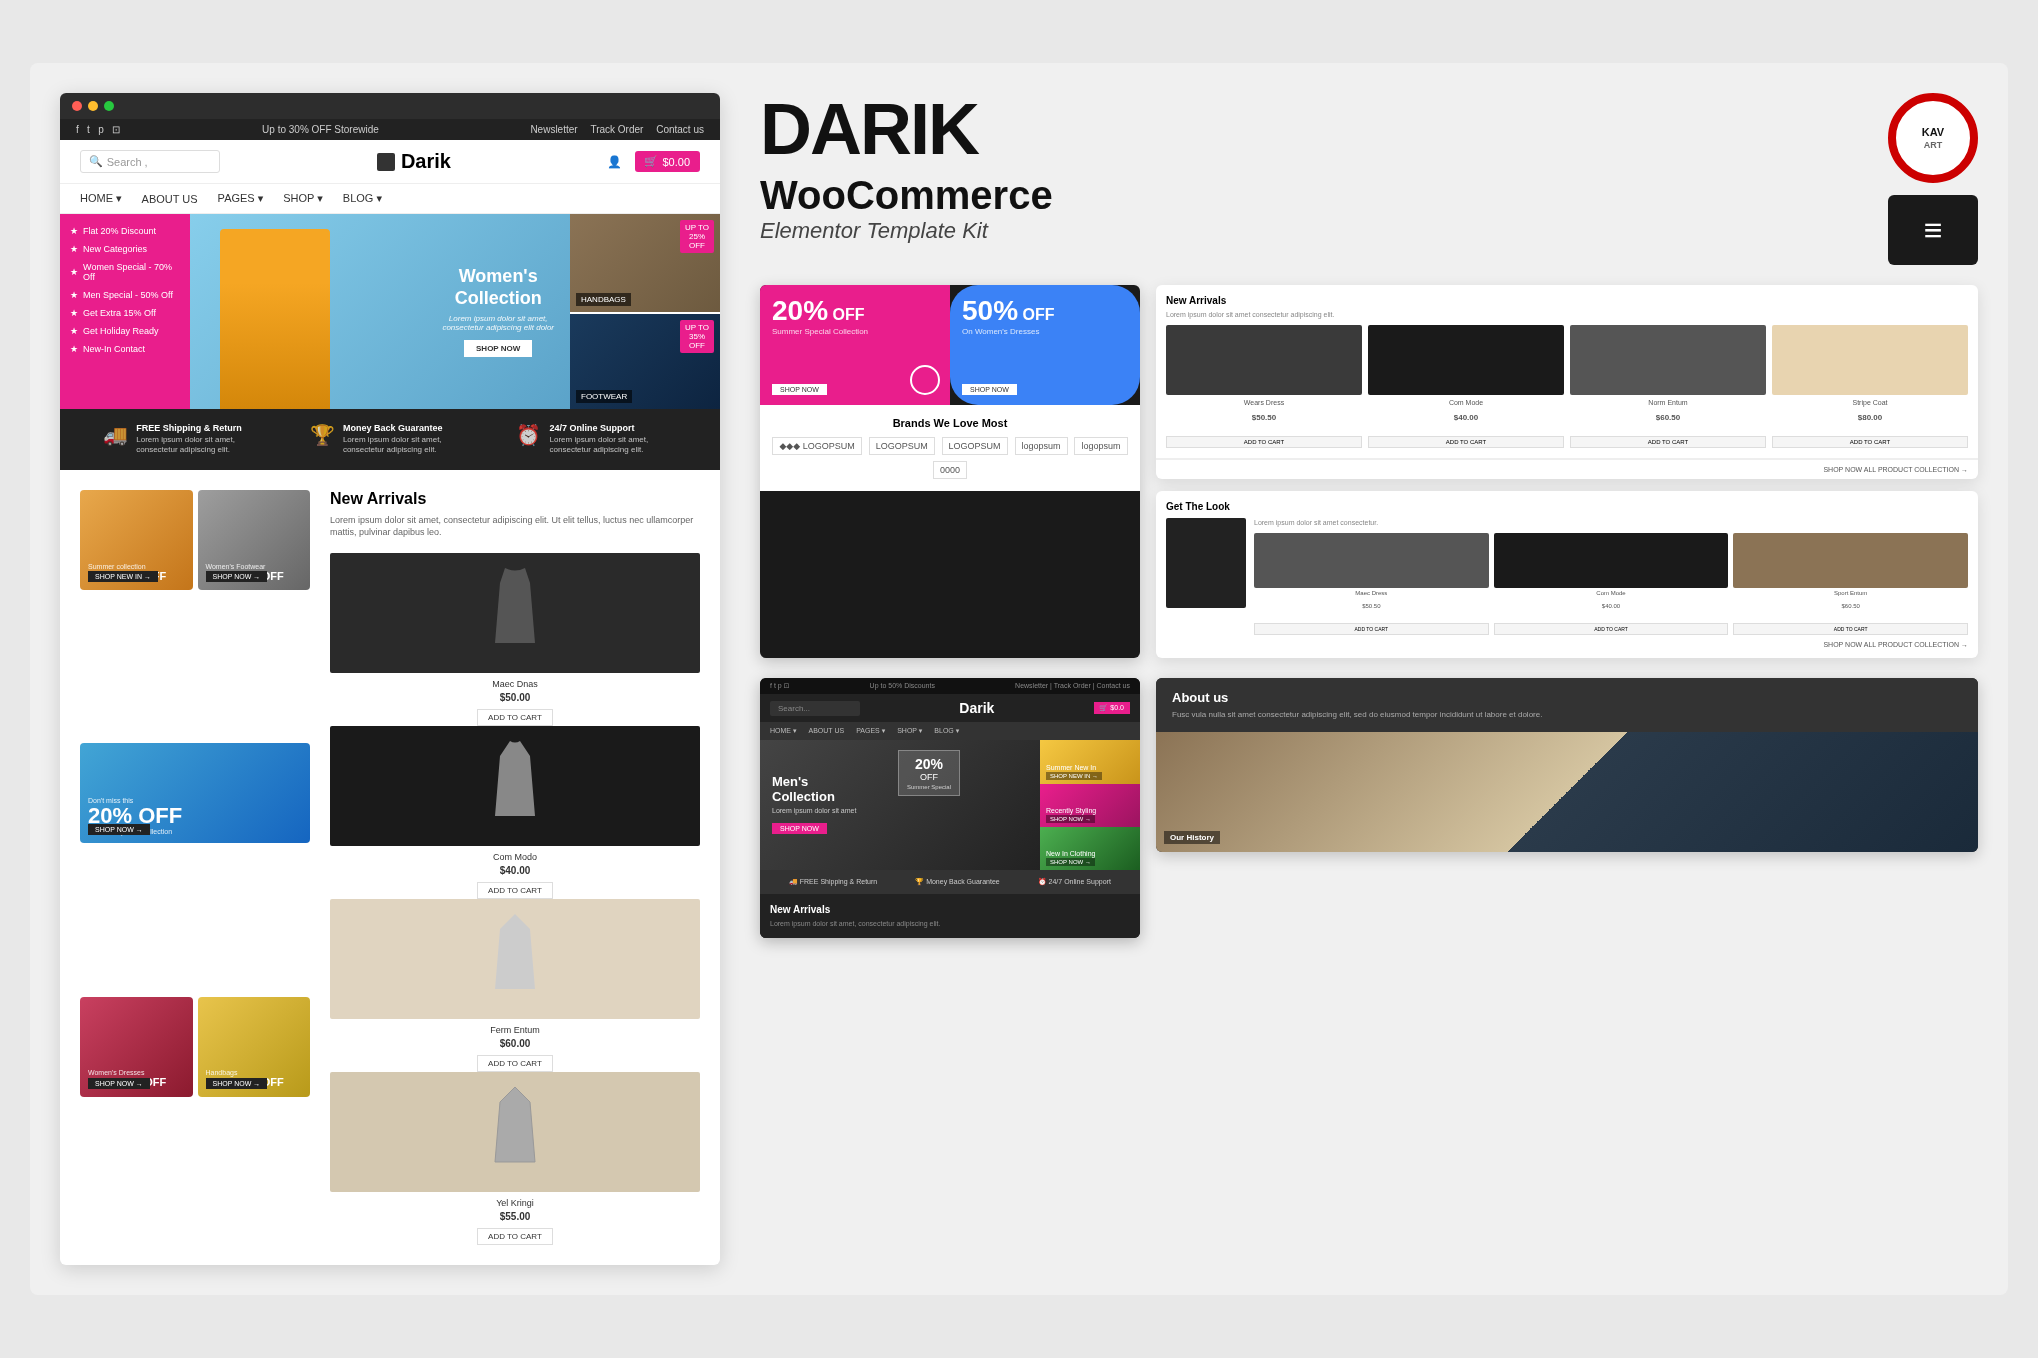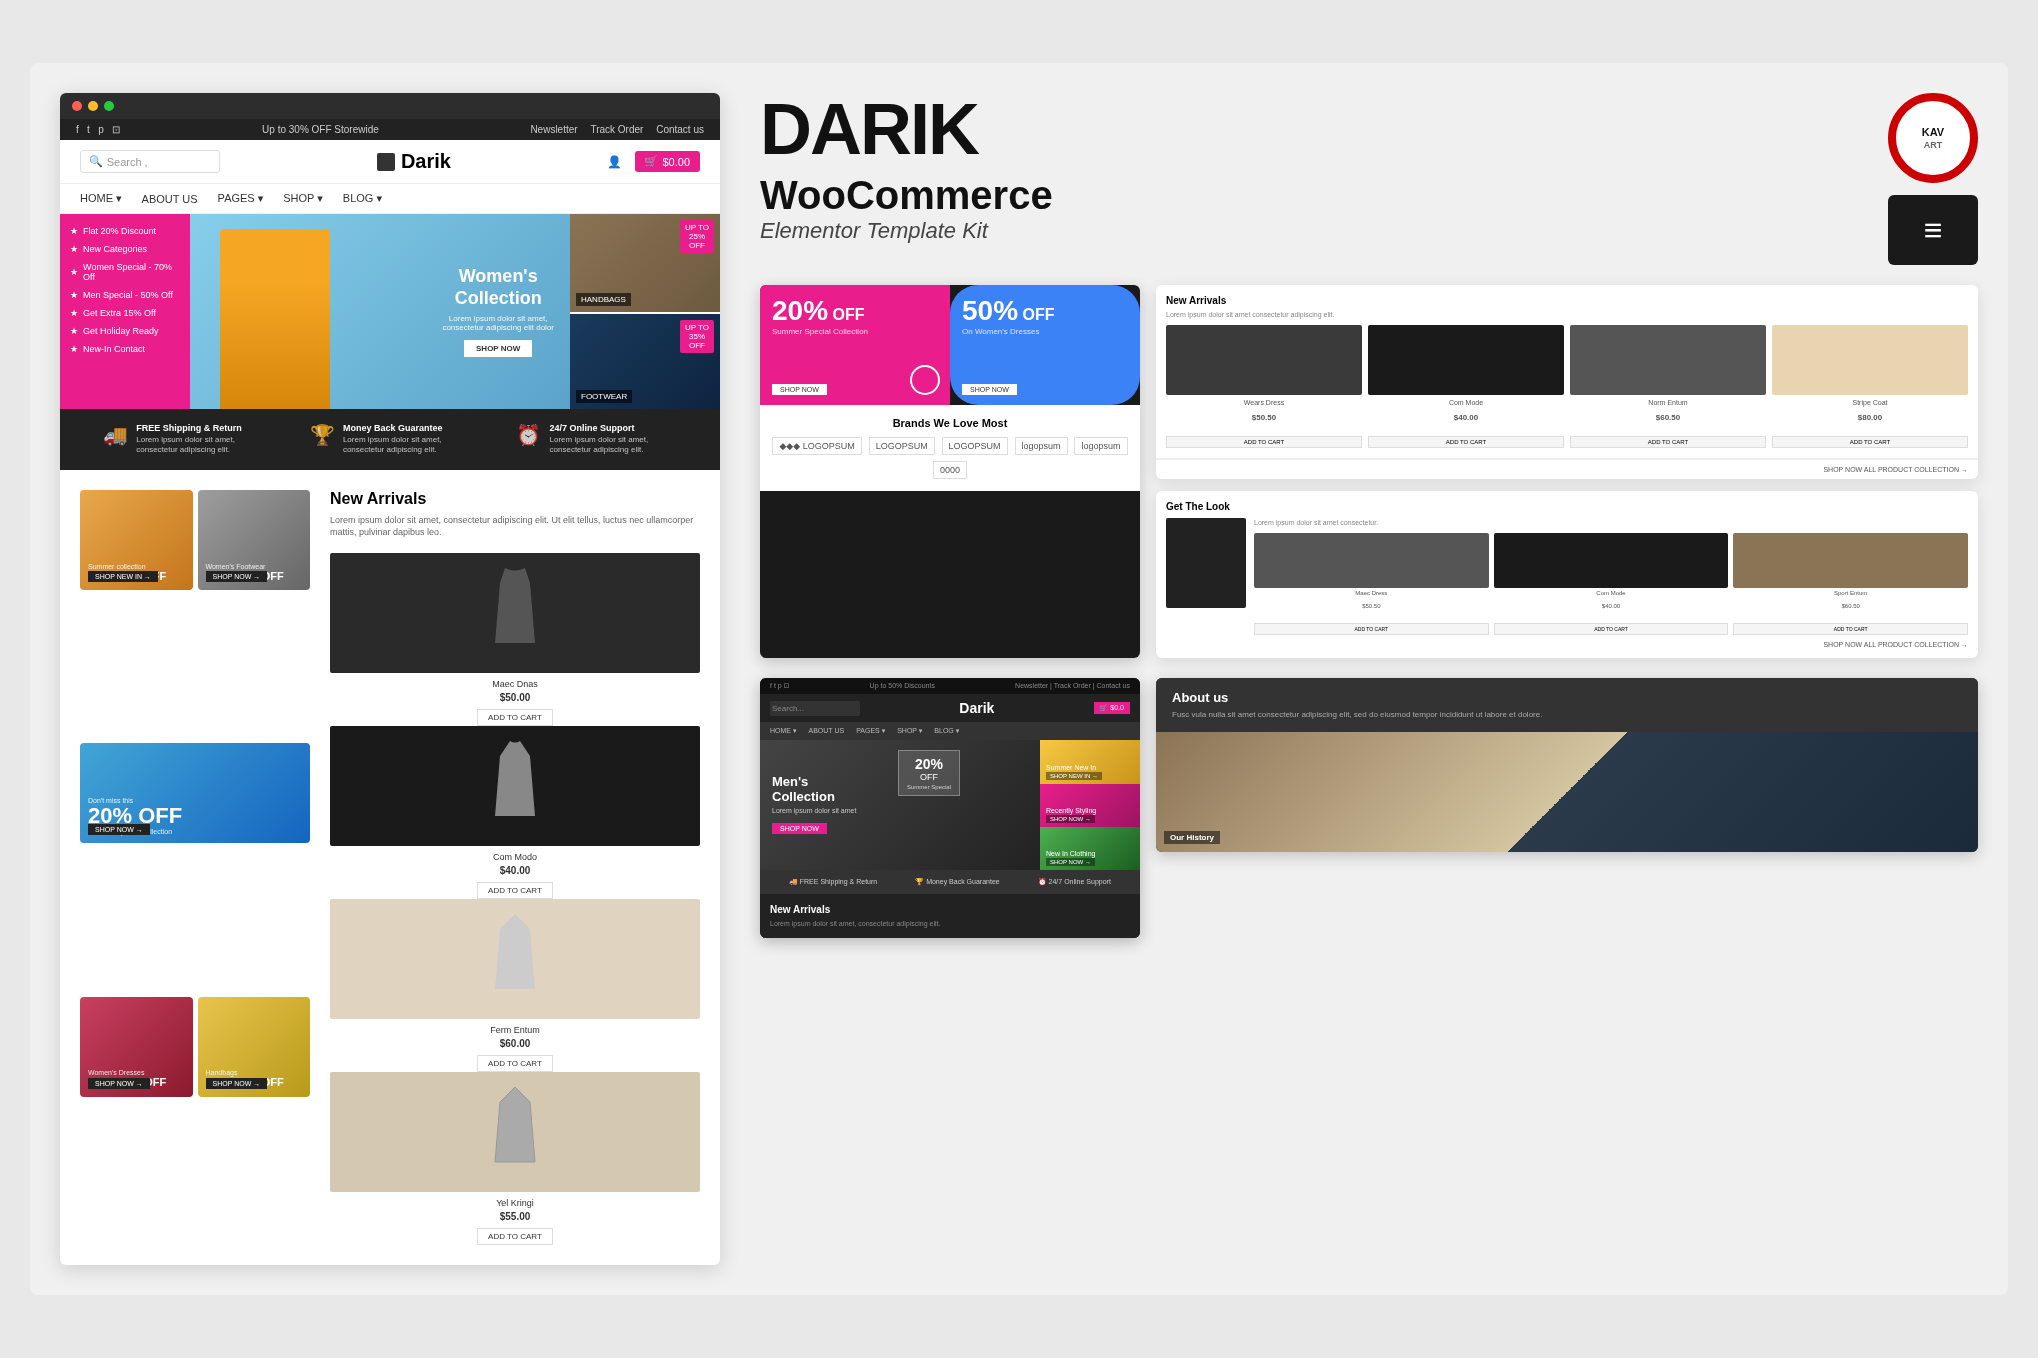--- a/index.html
+++ b/index.html
@@ -162,20 +162,21 @@
     }
     .hero-text h2 {
       font-size: 18px;
       font-weight: bold;
       line-height: 1.2;
     }
     .hero-text p {
       font-size: 8px;
       margin: 4px 0;
       opacity: 0.9;
+      font-style: italic;
     }
     .hero-btn {
       background: white;
       color: #333;
       padding: 4px 12px;
       font-size: 8px;
       border: none;
       cursor: pointer;
       margin-top: 4px;
       font-weight: bold;
@@ -624,21 +625,21 @@
     .dfp-header {
       background: #222;
       padding: 6px 10px;
       display: flex;
       align-items: center;
       justify-content: space-between;
     }
     .dfp-search {
       background: #333;
       border-radius: 2px;
-      padding: 3px 2px;
+      padding: 3px 8px;
       font-size: 8px;
       color: #888;
       width: 90px;
     }
     .dfp-logo { color: white; font-size: 14px; font-weight: bold; }
     .dfp-cart { background: #e91e8c; color: white; font-size: 7px; padding: 2px 6px; }
     .dfp-nav {
       background: #333;
       padding: 5px 10px;
       display: flex;

